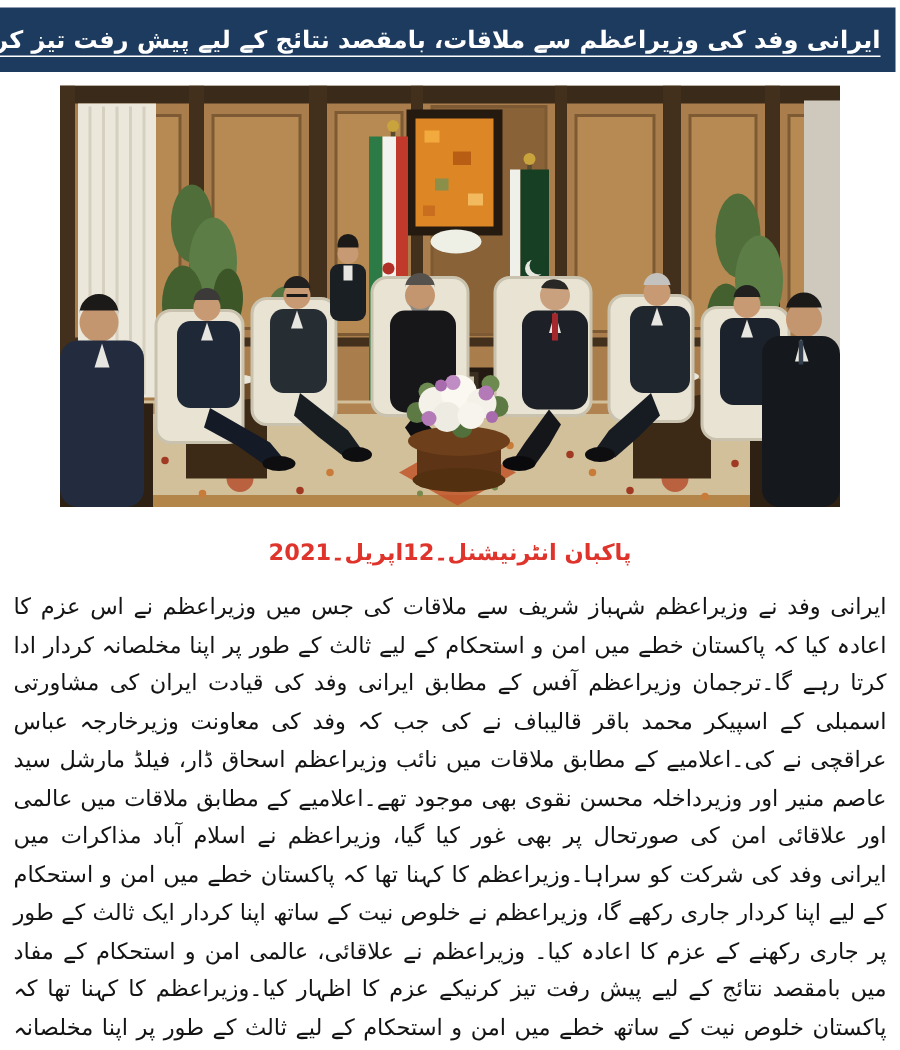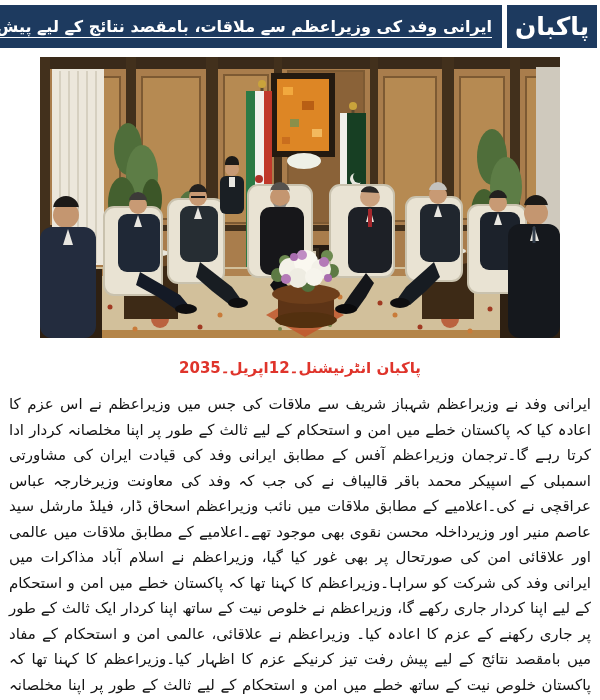--- a/index.html
+++ b/index.html
@@ -45,23 +45,20 @@
     text-align:justify;text-align-last:center;
     font-weight:500;
   }
 </style>
 </head>
 <body>
 
 <div class="page">
 
   <header class="masthead">
-    <div class="logo-box">
-      <span>پاکبان</span>
-    </div>
     <div class="headline-bar">
       <span class="headline">ایرانی وفد کی وزیراعظم سے ملاقات، بامقصد نتائج کے لیے پیش رفت تیز کرنے کے عزم کا اظہار</span>
     </div>
   </header>
 
   <div class="photo-wrap">
     <svg viewBox="0 0 520 281" preserveAspectRatio="none">
 
       <rect x="0" y="0" width="520" height="230" fill="#a97d4c"></rect>
       <rect x="0" y="0" width="520" height="12" fill="#3a2a1a"></rect>
@@ -309,17 +306,17 @@
           <circle cx="246" cy="222" r="5" fill="#b47ab8"></circle>
           <circle cx="284" cy="205" r="5" fill="#b47ab8"></circle>
           <circle cx="262" cy="198" r="5" fill="#c08cc4"></circle>
           <circle cx="288" cy="221" r="4" fill="#a86cae"></circle>
           <circle cx="254" cy="200" r="4" fill="#a86cae"></circle>
         </g>
       </g>
     </svg>
   </div>
 
-  <div class="dateline">پاکبان انٹرنیشنل۔12اپریل۔2035</div>
+  <div class="dateline">پاکبان انٹرنیشنل۔12اپریل۔2021</div>
 
   <p class="article-body">ایرانی وفد نے وزیراعظم شہباز شریف سے ملاقات کی جس میں وزیراعظم نے اس عزم کا اعادہ کیا کہ پاکستان خطے میں امن و استحکام کے لیے ثالث کے طور پر اپنا مخلصانہ کردار ادا کرتا رہے گا۔ترجمان وزیراعظم آفس کے مطابق ایرانی وفد کی قیادت ایران کی مشاورتی اسمبلی کے اسپیکر محمد باقر قالیباف نے کی جب کہ وفد کی معاونت وزیرخارجہ عباس عراقچی نے کی۔اعلامیے کے مطابق ملاقات میں نائب وزیراعظم اسحاق ڈار، فیلڈ مارشل سید عاصم منیر اور وزیرداخلہ محسن نقوی بھی موجود تھے۔اعلامیے کے مطابق ملاقات میں عالمی اور علاقائی امن کی صورتحال پر بھی غور کیا گیا، وزیراعظم نے اسلام آباد مذاکرات میں ایرانی وفد کی شرکت کو سراہا۔وزیراعظم کا کہنا تھا کہ پاکستان خطے میں امن و استحکام کے لیے اپنا کردار جاری رکھے گا، وزیراعظم نے خلوص نیت کے ساتھ اپنا کردار ایک ثالث کے طور پر جاری رکھنے کے عزم کا اعادہ کیا۔ وزیراعظم نے علاقائی، عالمی امن و استحکام کے مفاد میں بامقصد نتائج کے لیے پیش رفت تیز کرنیکے عزم کا اظہار کیا۔وزیراعظم کا کہنا تھا کہ پاکستان خلوص نیت کے ساتھ خطے میں امن و استحکام کے لیے ثالث کے طور پر اپنا مخلصانہ کردار ادا کرتا رہیگا۔ان کا کہنا تھا کہ بامعنی نتائج حاصل کرنے کے لیے پاکستان اپنا کردار ادا کرتا رہیگا۔</p>
 
 </div>
 
 </body></html>

